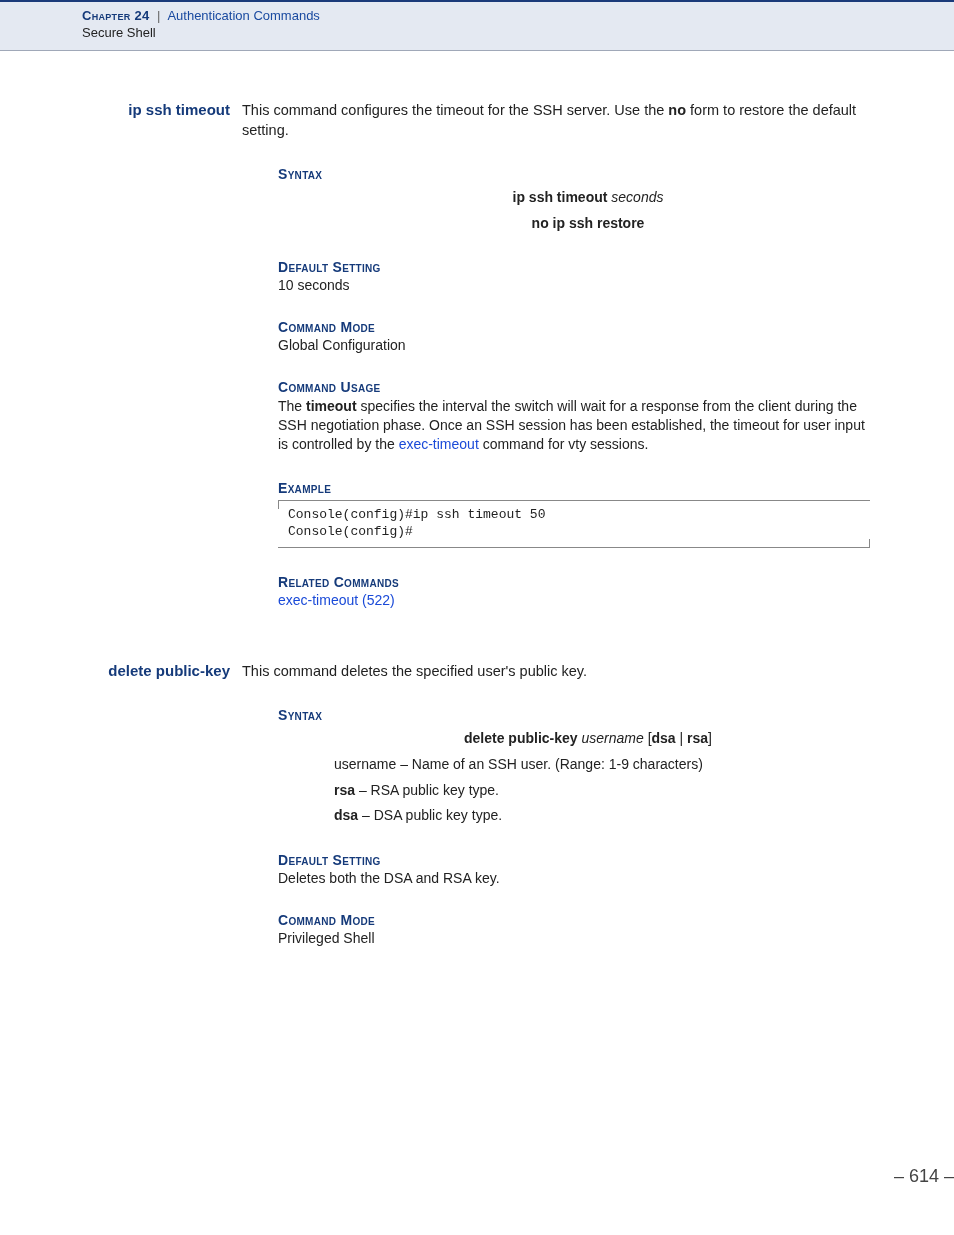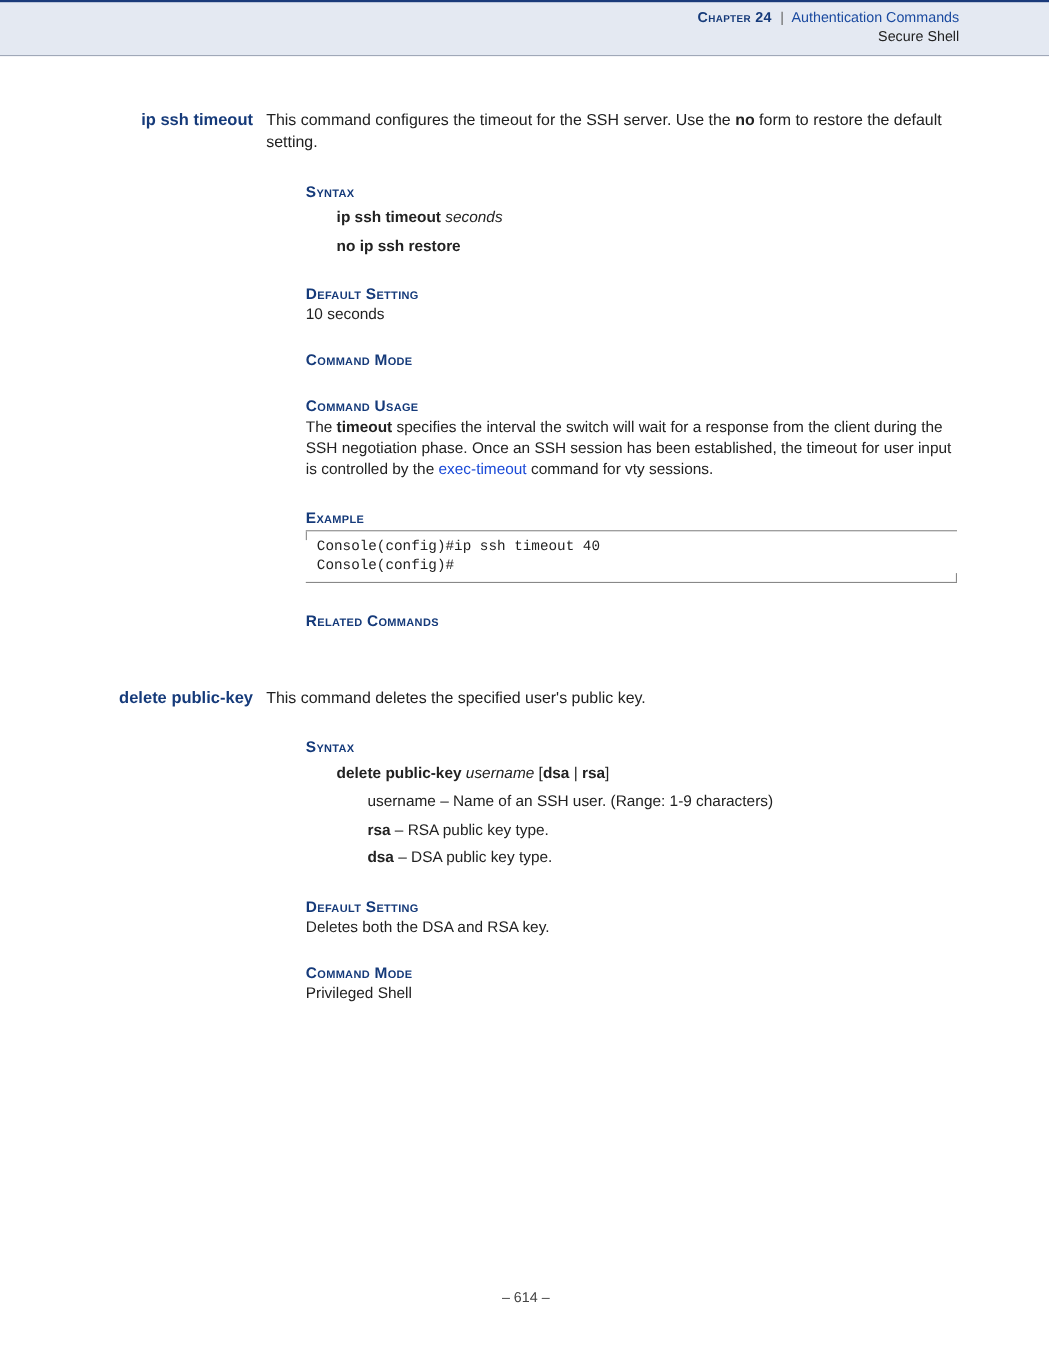--- a/index.html
+++ b/index.html
@@ -12,22 +12,22 @@
     height: 1235px;
     position: relative;
   }
   .header-band {
     background: #e4e9f2;
     border-top: 2px solid #1a3a7a;
     border-bottom: 1px solid #a0a8b8;
     padding: 6px 0 10px 0;
   }
   .header-inner {
+    margin-left: 82px;
     margin-right: 82px;
-    text-align: right;
   }
   .chapter-line {
     font-size: 13px;
   }
   .chapter-bold {
     font-weight: bold;
     color: #153a7a;
     font-variant: small-caps;
     letter-spacing: 0.3px;
   }
@@ -67,21 +67,21 @@
     margin-top: 26px;
   }
   .sect-head {
     font-weight: bold;
     color: #153a7a;
     font-variant: small-caps;
     font-size: 14px;
     letter-spacing: 0.3px;
     margin-bottom: 2px;
   }
-  .indent1 { margin-left: 28px; margin-top: 6px; line-height: 1.4; }
+  .indent1 { margin-left: 28px; margin-top: 6px; line-height: 1.4; text-align: center; }
   .indent2 { margin-left: 56px; margin-top: 6px; line-height: 1.4; }
   .italic { font-style: italic; }
   .link { color: #1a4ad8; }
   .code-box {
     border-top: 1.5px solid #888;
     border-bottom: 1.5px solid #888;
     padding: 6px 10px;
     font-family: "Courier New", monospace;
     font-size: 13px;
     white-space: pre;
@@ -100,22 +100,22 @@
     content: "";
     position: absolute;
     bottom: 0; right: 0;
     width: 5px; height: 8px;
     border-right: 1px solid #888;
   }
   .page-num {
     position: absolute;
     bottom: 48px;
     left: 2px; right: 0;
-    text-align: center;
-    font-size: 13px;
+    text-align: right;
+    font-size: 18px;
     color: #444;
   }
 </style>
 </head>
 <body>
 
 <div class="header-band">
   <div class="header-inner">
     <div class="chapter-line">
       <span class="chapter-bold">Chapter 24</span>
@@ -146,37 +146,39 @@
     </div>
   </div>
 
   <div class="section">
     <div class="sect-head">Default Setting</div>
     <div>10 seconds</div>
   </div>
 
   <div class="section">
     <div class="sect-head">Command Mode</div>
+    <div>Global Configuration</div>
   </div>
 
   <div class="section">
     <div class="sect-head">Command Usage</div>
     <div style="line-height:1.35;">
       <span>The </span><b>timeout</b><span> specifies the interval the switch will wait for a response from the client during the SSH negotiation phase. Once an SSH session has been established, the timeout for user input is controlled by the </span><span class="link">exec-timeout</span><span> command for vty sessions.</span>
     </div>
   </div>
 
   <div class="section">
     <div class="sect-head">Example</div>
-    <div class="code-box">Console(config)#ip ssh timeout 40
+    <div class="code-box">Console(config)#ip ssh timeout 50
 Console(config)#</div>
   </div>
 
   <div class="section">
     <div class="sect-head">Related Commands</div>
+    <div class="link">exec-timeout (522)</div>
   </div>
 
   <div class="cmd-block" style="margin-top:54px;">
     <div class="cmd-sidehead">delete public-key</div>
     <div class="cmd-body">This command deletes the specified user's public key.</div>
   </div>
 
   <div class="section">
     <div class="sect-head">Syntax</div>
     <div class="indent1">

